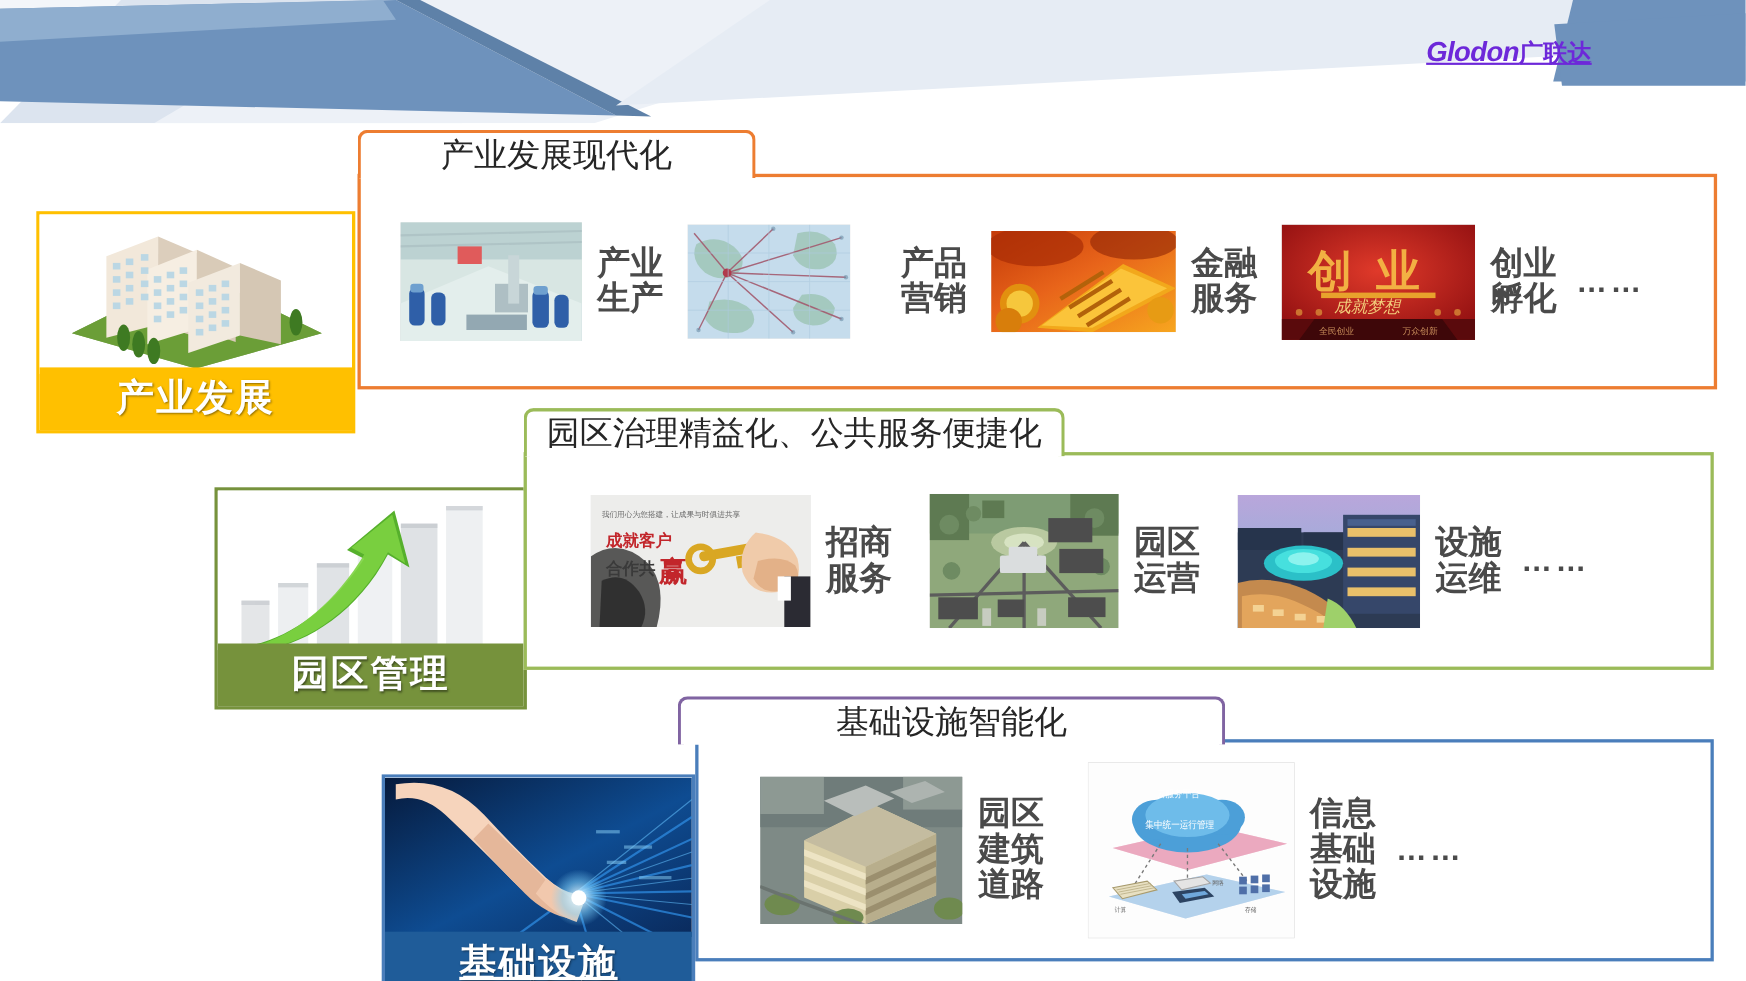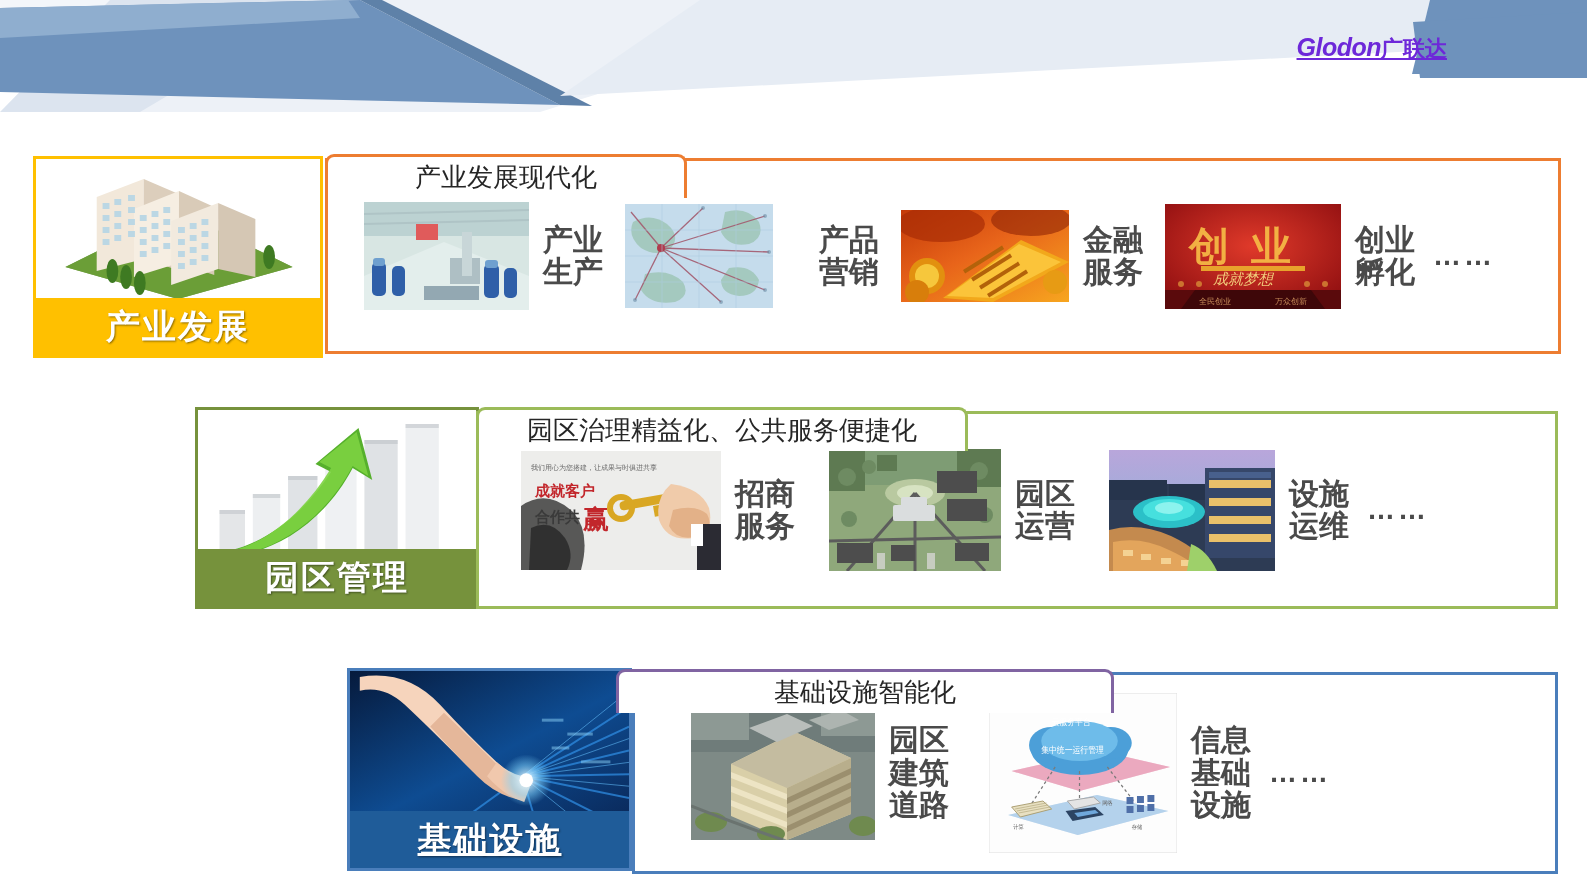--- a/index.html
+++ b/index.html
@@ -60,20 +60,21 @@
   }
 
   
   .row { position: absolute; }
 
   
   .cat-chip {
     position: absolute;
     box-sizing: border-box;
     background: #ffffff;
+    margin-top: 36px;
   }
   .cat-thumb {
     position: absolute;
     left: 0; top: 0;
     right: 0;
     height: 145px;
     overflow: hidden;
     background: #ffffff;
   }
   .cat-label {
@@ -102,26 +103,25 @@
     position: absolute;
     box-sizing: border-box;
     height: 44px;
     background: #ffffff;
     border-width: 3px;
     border-style: solid;
     border-radius: 9px 9px 0 0;
     border-bottom: none;
     text-align: center;
     line-height: 41px;
-    font-size: 26px;
+    font-size: 30px;
     color: #262626;
     font-family: "DejaVu Serif", "Liberation Serif", serif;
     white-space: nowrap;
     z-index: 5;
-    margin-top: 36px;
   }
   .items {
     position: absolute;
     display: flex;
     align-items: center;
   }
   .item {
     display: flex;
     align-items: center;
   }
@@ -408,21 +408,21 @@
         <path d="M34 140 C70 132 108 104 136 62 L120 54 L164 18 L178 70 L158 58 C130 110 84 138 44 145 Z" fill="#56B02C"></path>
         <path d="M38 140 C74 130 110 100 136 58 L124 52 L162 22 L174 66 L158 56 C130 108 86 136 46 144 Z" fill="#7DD341" opacity=".9"></path>
       </svg>
     </div>
     <div class="cat-label" style="background:#76923C;">园区管理</div>
   </div>
 
   <div class="panel-tab" style="left:476px; top:371px; width:492px; border-color:#9BBB59;">园区治理精益化、公共服务便捷化</div>
 
   <div class="panel" style="left:476px; top:411px; width:1082px; height:198px; border-color:#9BBB59;">
-    <div class="items" style="left:42px; top:0; height:192px;">
+    <div class="items" style="left:58px; top:0; height:192px;">
 
       <div class="item" style="margin-right:34px;">
         <div class="item-thumb" style="width:200px;height:120px;">
           <svg class="art" viewBox="0 0 200 120" preserveAspectRatio="none">
             <rect width="200" height="120" fill="#EDEDEB"></rect>
             <path d="M0 56 q26 -18 52 6 q18 20 8 58 H0Z" fill="#3D3D3D" opacity=".85"></path>
             <path d="M10 78 q20 -10 34 10 q10 16 2 32 H8Z" fill="#272727" opacity=".8"></path>
             <text x="10" y="20" font-size="7" fill="#6A6A6A" font-family="DejaVu Sans, sans-serif">我们用心为您搭建，让成果与时俱进共享</text>
             <text x="14" y="46" font-size="15" fill="#C2262B" font-family="DejaVu Sans, sans-serif" font-weight="bold">成就客户</text>
             <text x="14" y="72" font-size="15" fill="#3A3A3A" font-family="DejaVu Sans, sans-serif" font-weight="bold">合作共</text>

